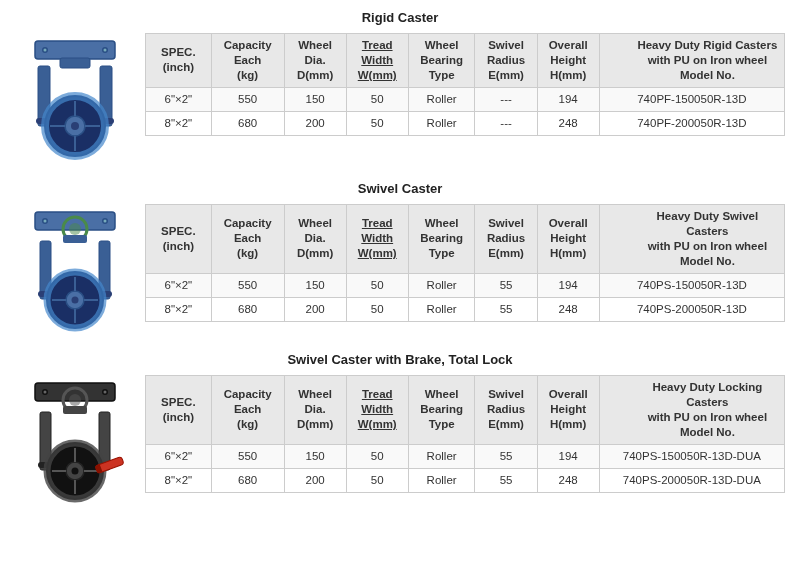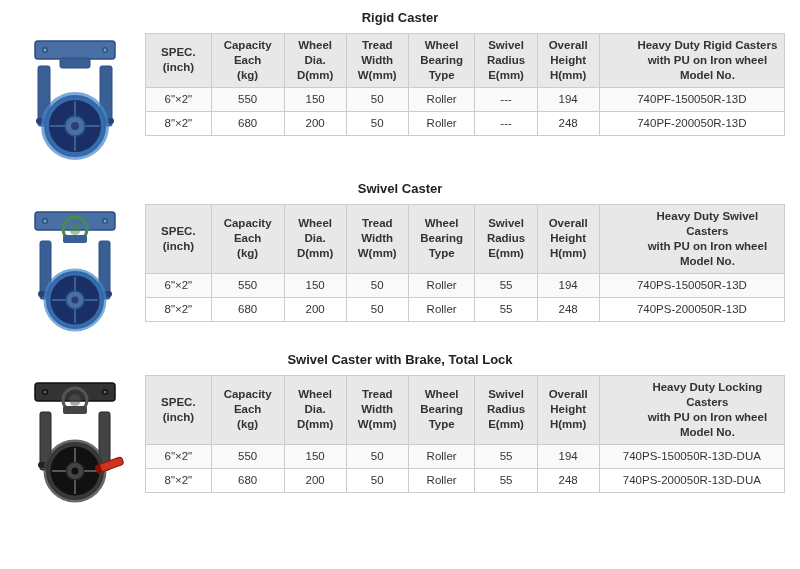--- a/index.html
+++ b/index.html
@@ -53,21 +53,21 @@
     }
     tr.data-row:nth-child(odd) td {
       background: #f9f9f9;
     }
     tr.data-row:nth-child(even) td {
       background: #fff;
     }
     .col-spec { width: 55px; }
     .col-capacity { width: 52px; }
     .col-wheel-dia { width: 52px; }
-    .col-tread { width: 52px; }
+    .col-tread { width: 52px; text-decoration: underline; }
     .col-bearing { width: 52px; }
     .col-swivel { width: 52px; }
     .col-overall { width: 52px; }
     .col-model { width: 155px; padding-left: 37px; }
 
     
     .caster-svg {
       width: 110px;
       height: 125px;
     }

